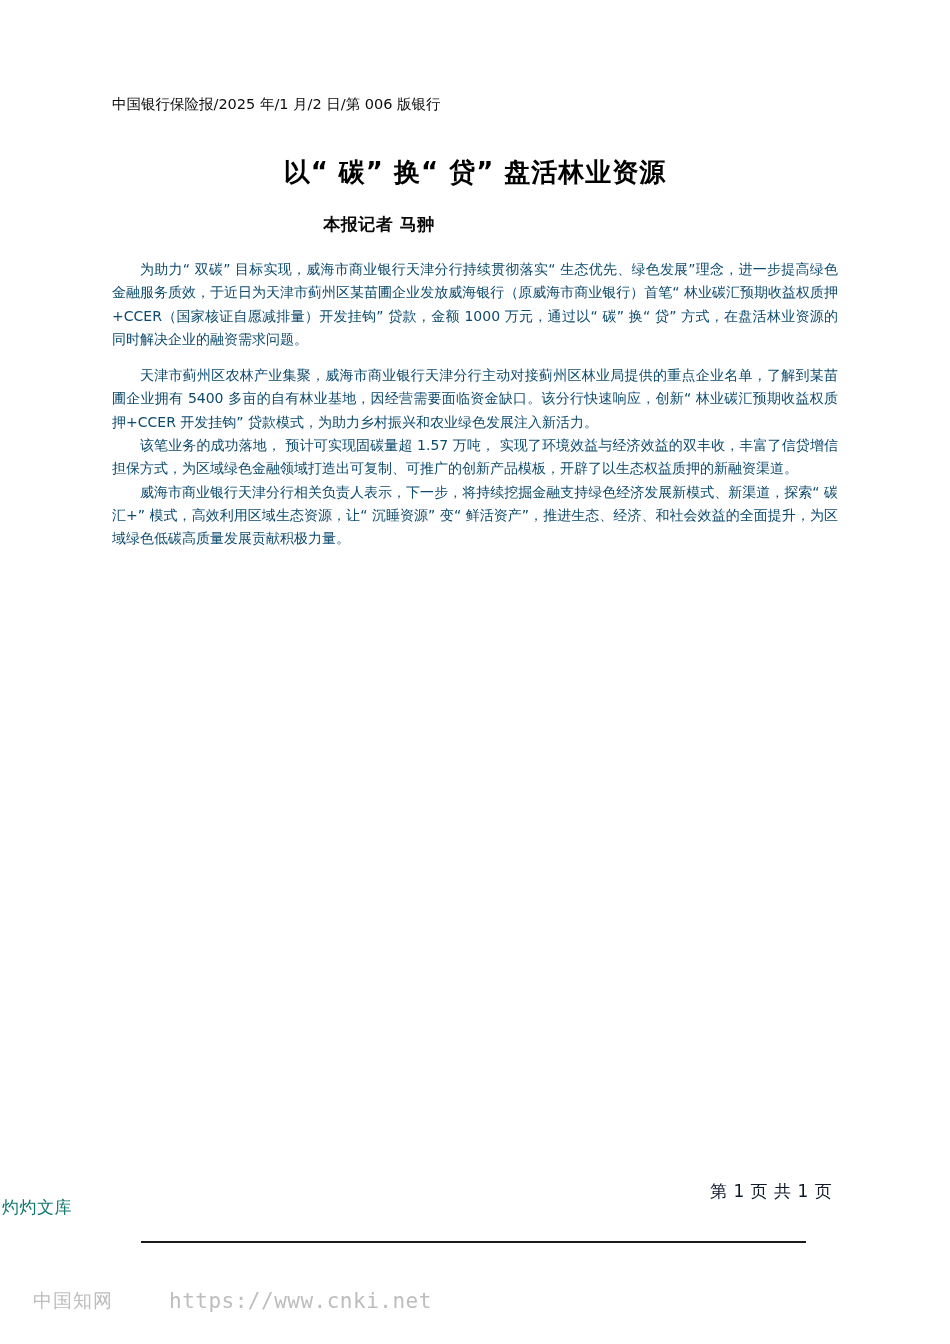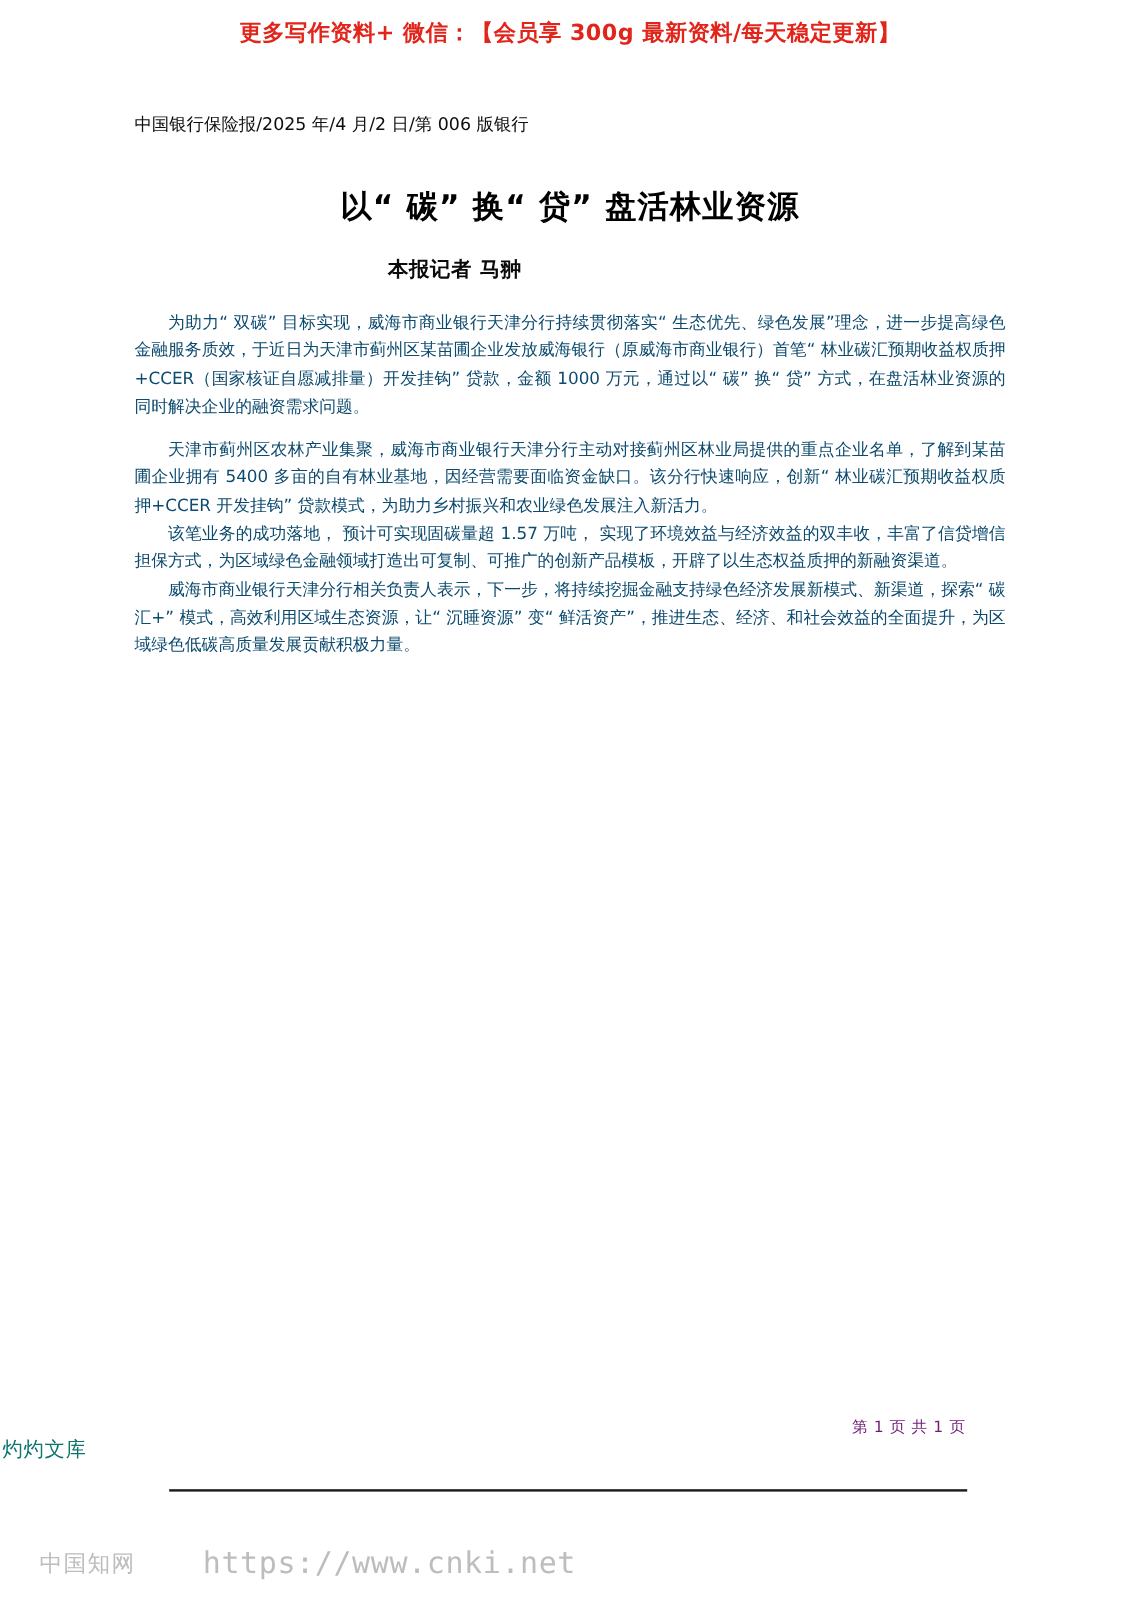--- a/index.html
+++ b/index.html
@@ -92,22 +92,22 @@
   }
   .para-gap {
     margin-top: 13px !important;
   }
 
   
   .page-indicator {
     position: absolute;
     left: 710px;
     top: 1180px;
-    font-size: 13px;
-    color: #701a75;
+    font-size: 17px;
+    color: #0f172a;
     letter-spacing: 0.5px;
   }
 
   
   .library-watermark {
     position: absolute;
     left: 2px;
     top: 1196px;
     font-size: 17px;
     color: #0f766e;
@@ -135,34 +135,33 @@
     color: #b9b9b9;
   }
   .cnki-brand {
     font-size: 19px;
     letter-spacing: 1px;
     color: #bdbdbd;
     white-space: nowrap;
   }
   .cnki-url {
     font-family: "DejaVu Sans Mono", "Liberation Mono", monospace;
-    font-size: 25px;
+    font-size: 21px;
     letter-spacing: 0.5px;
     color: #bdbdbd;
     white-space: nowrap;
   }
 </style>
 </head>
 <body>
 
 <div class="page">
 
-  <div class="promo-banner">更多写作资料+ 微信：【会员享 300g 最新资料/每天稳定更新】</div>
 
-  <div class="citation">中国银行保险报/2025 年/4 月/2 日/第 006 版银行</div>
+  <div class="citation">中国银行保险报/2025 年/1 月/2 日/第 006 版银行</div>
 
   <div class="article-title">以“ 碳” 换“ 贷” 盘活林业资源</div>
 
   <div class="byline">本报记者  马翀</div>
 
   <div class="body-text">
     <p>为助力“ 双碳” 目标实现，威海市商业银行天津分行持续贯彻落实“ 生态优先、绿色发展”理念，进一步提高绿色金融服务质效，于近日为天津市蓟州区某苗圃企业发放威海银行（原威海市商业银行）首笔“ 林业碳汇预期收益权质押+CCER（国家核证自愿减排量）开发挂钩” 贷款，金额 1000 万元，通过以“ 碳” 换“ 贷” 方式，在盘活林业资源的同时解决企业的融资需求问题。</p>
     <p class="para-gap">天津市蓟州区农林产业集聚，威海市商业银行天津分行主动对接蓟州区林业局提供的重点企业名单，了解到某苗圃企业拥有 5400 多亩的自有林业基地，因经营需要面临资金缺口。该分行快速响应，创新“ 林业碳汇预期收益权质押+CCER 开发挂钩” 贷款模式，为助力乡村振兴和农业绿色发展注入新活力。</p>
     <p>该笔业务的成功落地， 预计可实现固碳量超 1.57 万吨， 实现了环境效益与经济效益的双丰收，丰富了信贷增信担保方式，为区域绿色金融领域打造出可复制、可推广的创新产品模板，开辟了以生态权益质押的新融资渠道。</p>
     <p>威海市商业银行天津分行相关负责人表示，下一步，将持续挖掘金融支持绿色经济发展新模式、新渠道，探索“ 碳汇+” 模式，高效利用区域生态资源，让“ 沉睡资源” 变“ 鲜活资产”，推进生态、经济、和社会效益的全面提升，为区域绿色低碳高质量发展贡献积极力量。</p>

